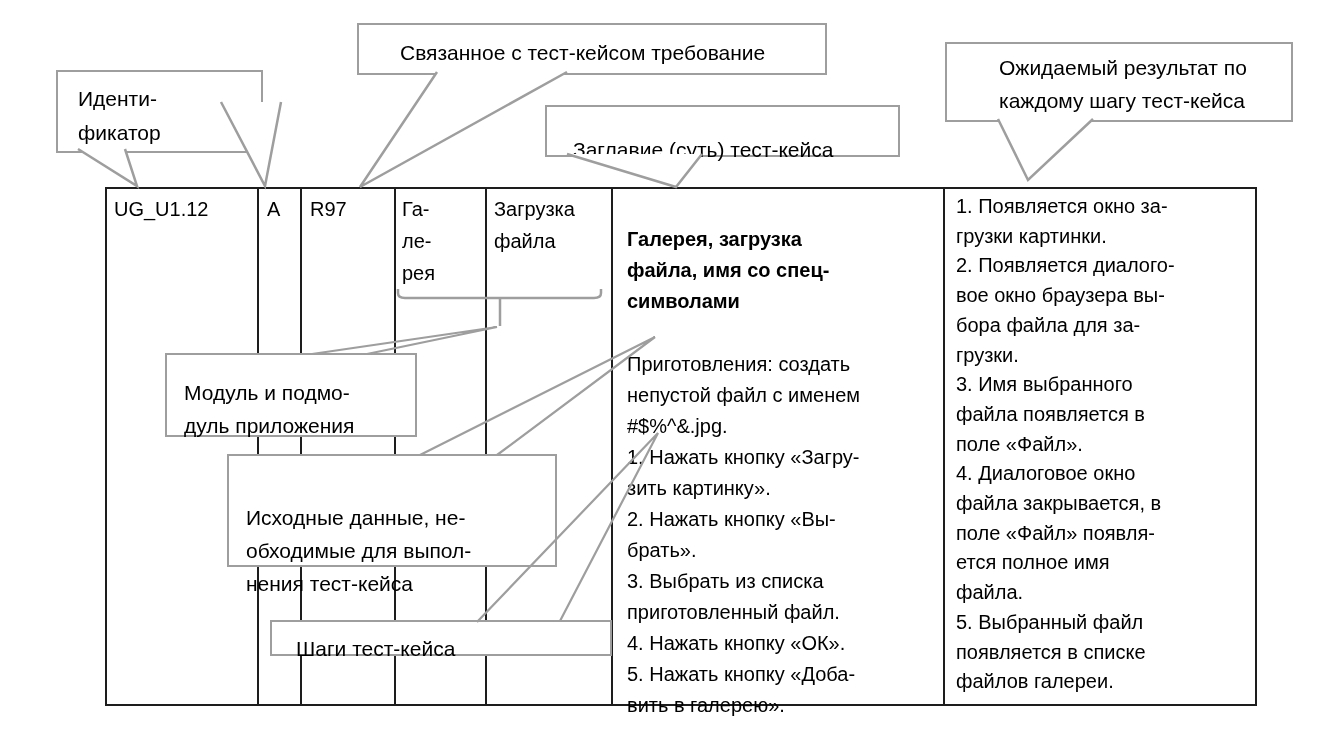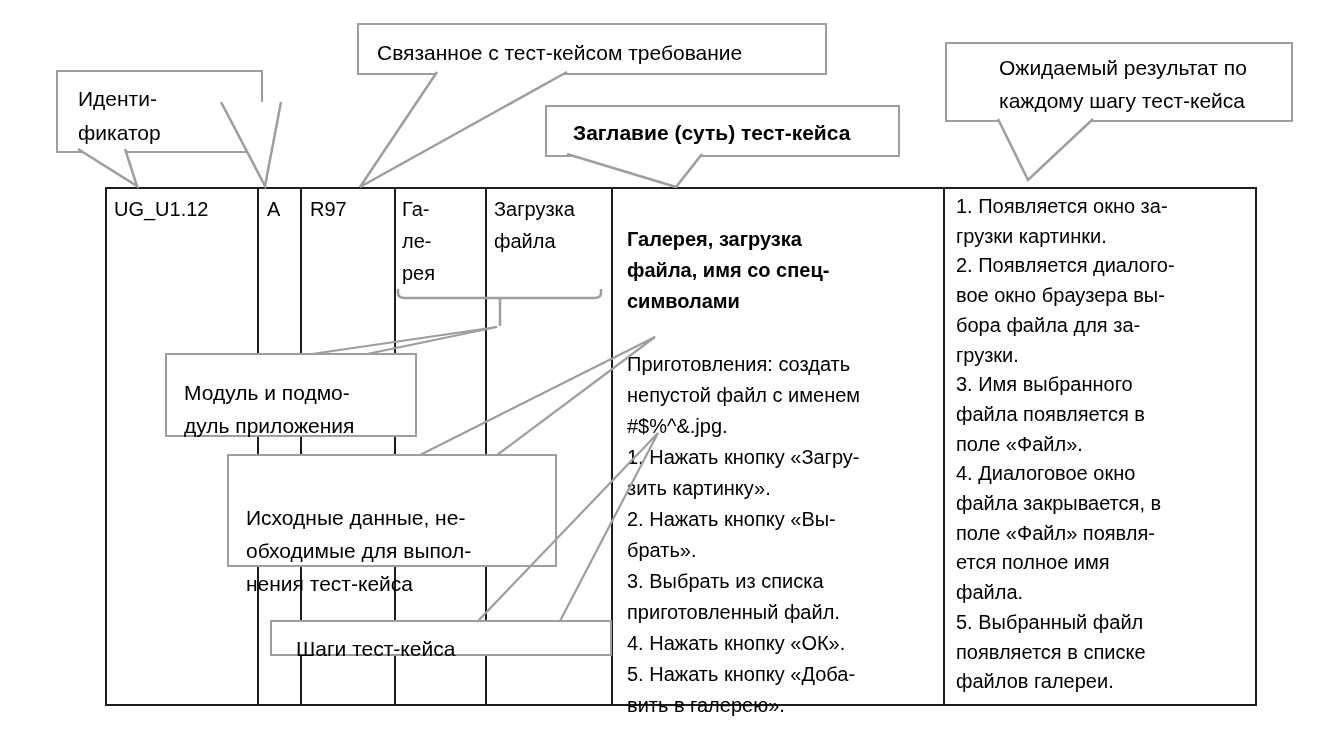--- a/index.html
+++ b/index.html
@@ -18,23 +18,23 @@
   #cellExpected { left:956px; top:192px; width:295px; line-height:29.7px; }
   
   .callout { position:absolute; background:#ffffff; border:2.5px solid #9e9e9e;
     box-sizing:border-box; z-index:2; }
   .callout .txt { font-size:21px; line-height:33px; white-space:pre-line; color:#000; }
   #coIdentifier  { left:56px;  top:70px;  width:207px; height:83px; }
   #coIdentifier .txt { padding:10px 0 0 20px; line-height:34px; }
   #coPriority    { left:187px; top:52px;  width:220px; height:53px; }
   #coPriority .txt { padding:12px 0 0 22px; }
   #coRequirement { left:357px; top:23px;  width:470px; height:52px; }
-  #coRequirement .txt { padding:11px 0 0 18px; }
+  #coRequirement .txt { padding:11px 0 0 18px;margin-left:23px; }
   #coTitle       { left:545px; top:105px; width:355px; height:52px; }
-  #coTitle .txt { padding:9px 0 0 26px;font-weight:bold; }
+  #coTitle .txt { padding:26px 0 0 26px; }
   #coExpected    { left:945px; top:42px;  width:348px; height:80px; }
   #coExpected .txt { padding:7px 0 0 28px;margin-left:24px; }
   #coModule      { left:165px; top:353px; width:252px; height:84px; }
   #coModule .txt { padding:21px 0 0 17px; }
   #coInputData   { left:227px; top:454px; width:330px; height:113px; }
   #coInputData .txt { padding:9px 0 0 17px;margin-top:36px; }
   #coSteps       { left:270px; top:620px; width:342px; height:36px; }
   #coSteps .txt { padding:10px 0 0 24px; }
   
   svg.overlay { position:absolute; left:0; top:0; width:1327px; height:731px;

